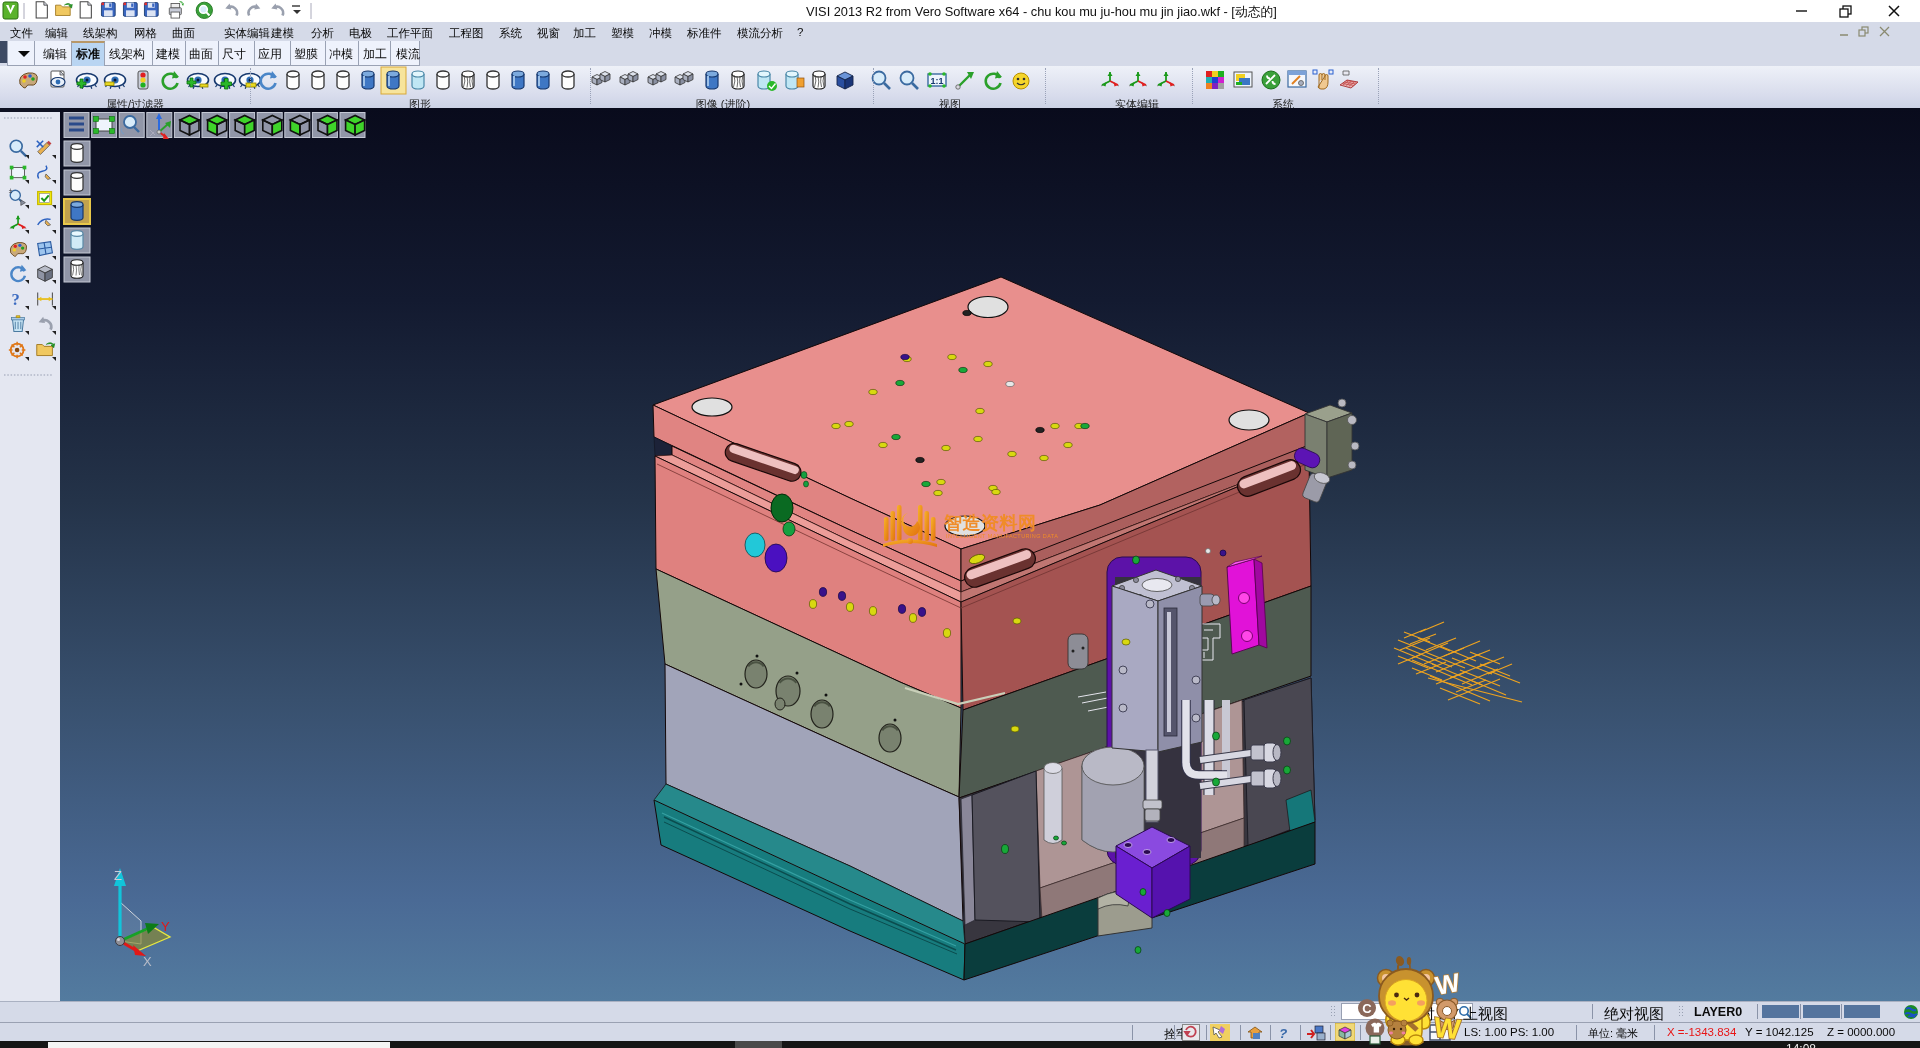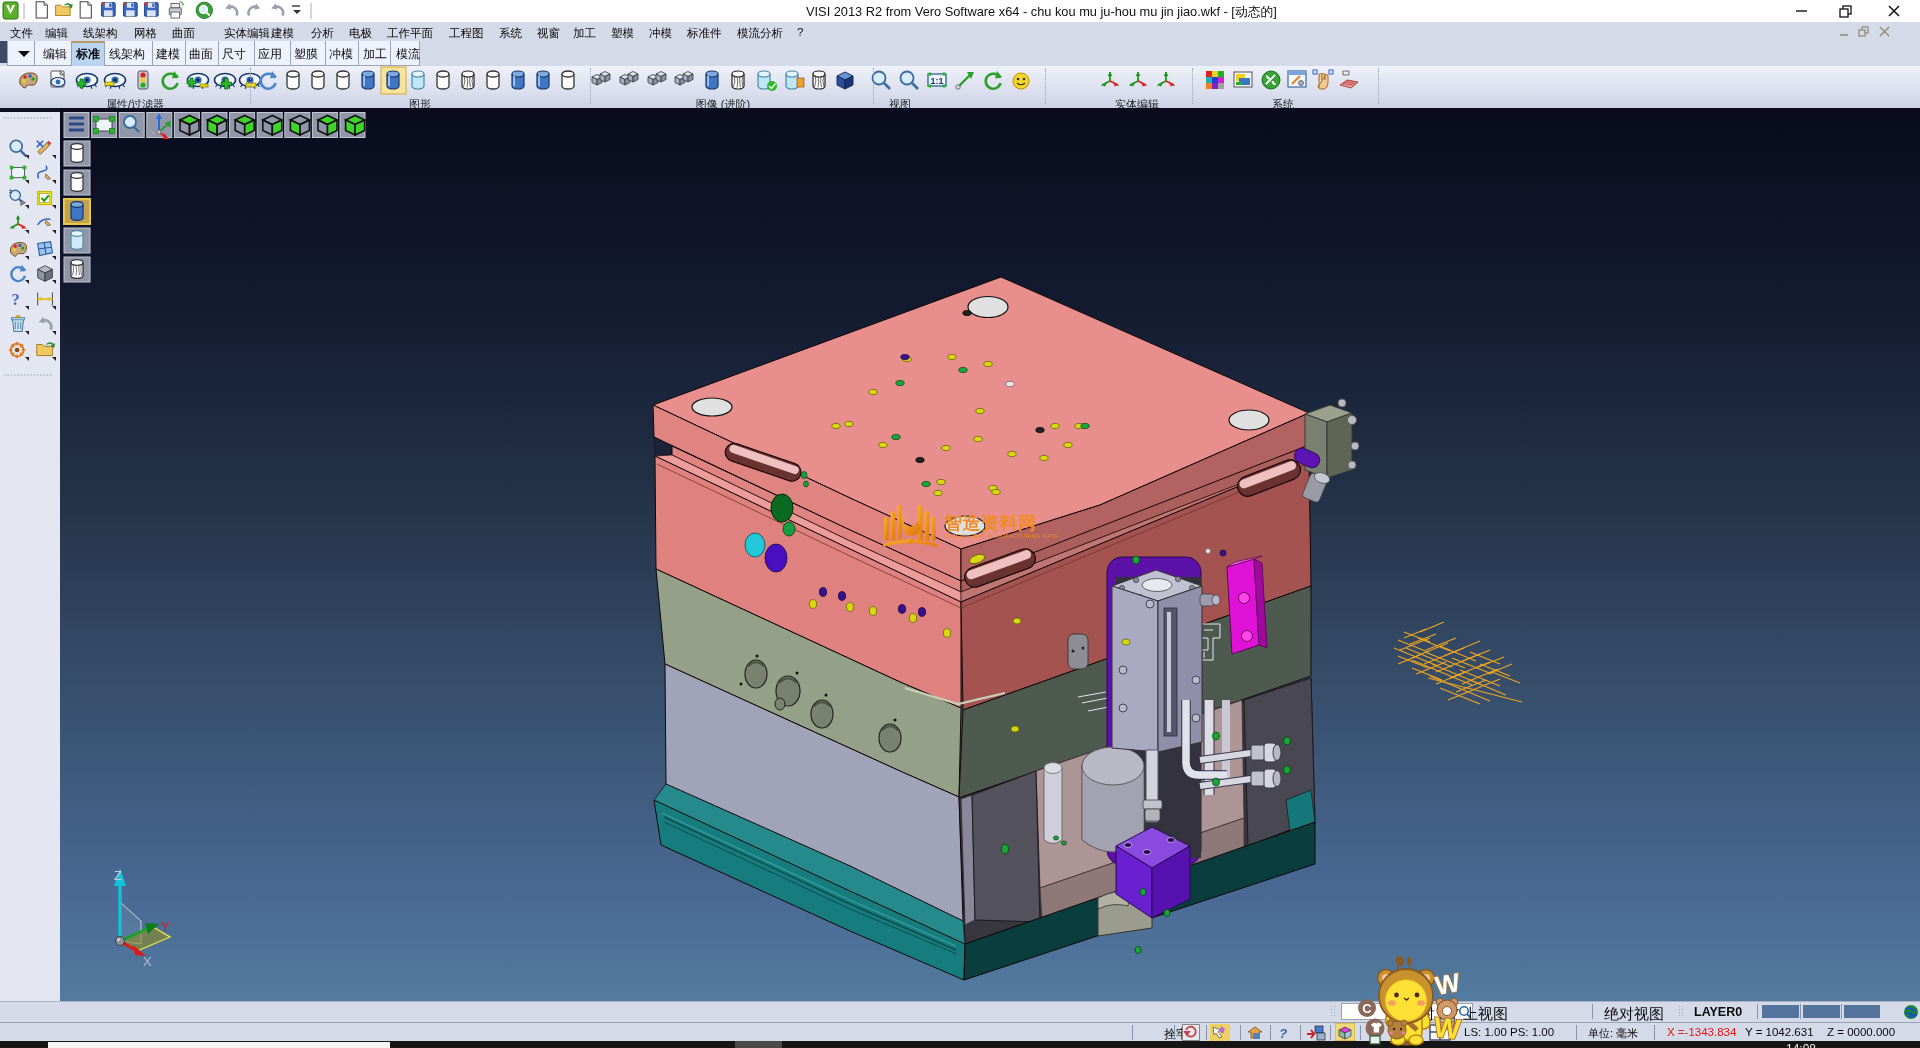--- a/index.html
+++ b/index.html
@@ -352,21 +352,21 @@
 <g transform="translate(225,10)">
         <path d="M-4,6 h3.5 v-3.5 h3.5 v3.5 h3.5 v3.5 h-3.5 v3.5 h-3.5 v-3.5 h-3.5 Z" fill="#2ab82a" stroke="#0a700a" stroke-width="0.8"></path>
       </g>
 <g transform="translate(250,10)">
         <rect x="-4" y="7" width="10" height="4" fill="#e8d820" stroke="#908400" stroke-width="0.8"></rect>
       </g>
     </svg>
  <div class="glabel" style="left:135px">属性/过滤器</div>
  <div class="glabel" style="left:420px">图形</div>
  <div class="glabel" style="left:723px">图像 (进阶)</div>
- <div class="glabel" style="left:900px">视图</div>
+ <div class="glabel" style="left:950px">视图</div>
  <div class="glabel" style="left:1137px">实体编辑</div>
  <div class="glabel" style="left:1283px">系统</div>
  <div class="gsep" style="left:250px"></div>
  <div class="gsep" style="left:590px"></div>
  <div class="gsep" style="left:873px"></div>
  <div class="gsep" style="left:1045px"></div>
  <div class="gsep" style="left:1192px"></div>
  <div class="gsep" style="left:1378px"></div>
 </div>
 <div class="abs" id="darkband"></div>
@@ -912,21 +912,21 @@
  <svg class="abs" style="left:1429px;top:1px" width="22" height="17">
       <rect x="1" y="1" width="20" height="15" fill="#f8f8fa" stroke="#44506a" stroke-width="1.5"></rect>
       <line x1="11" y1="1" x2="11" y2="16" stroke="#44506a" stroke-width="1.5"></line>
       <line x1="1" y1="8" x2="11" y2="8" stroke="#44506a" stroke-width="1.5"></line>
     </svg>
  <div class="st" style="left:1464px">LS: 1.00 PS: 1.00</div>
  <div class="vsep" style="left:1576px"></div>
  <div class="st" style="left:1588px;font-size:11px">单位: 毫米</div>
  <div class="vsep" style="left:1654px"></div>
  <div class="st" style="left:1667px;color:#e81414">X =-1343.834</div>
- <div class="st" style="left:1745px">Y = 1042.631</div>
+ <div class="st" style="left:1745px">Y = 1042.125</div>
  <div class="st" style="left:1827px">Z = 0000.000</div>
 </div>
 <div class="abs" id="taskbar">
  <div class="abs" style="left:48px;top:1px;width:342px;height:6px;background:#f4f4f4"></div>
  <div class="abs" style="left:735px;top:0;width:47px;height:7px;background:#4a4a4a"></div>
  <div class="abs" style="left:1786px;top:1px;width:70px;height:6px;overflow:hidden;color:#eee;font-size:12px">14:08</div>
 </div>
 <svg class="abs" style="left:1335px;top:948px;z-index:60" width="140" height="100" viewBox="0 0 140 100">
 <ellipse cx="72" cy="94" rx="17" ry="3.5" fill="#a5702e" opacity="0.8"></ellipse>
 <path d="M56,62 q-6,4 -5,12 q1,6 7,6 l4,-3" fill="#ffe135" stroke="#b8860b" stroke-width="1.5"></path>

